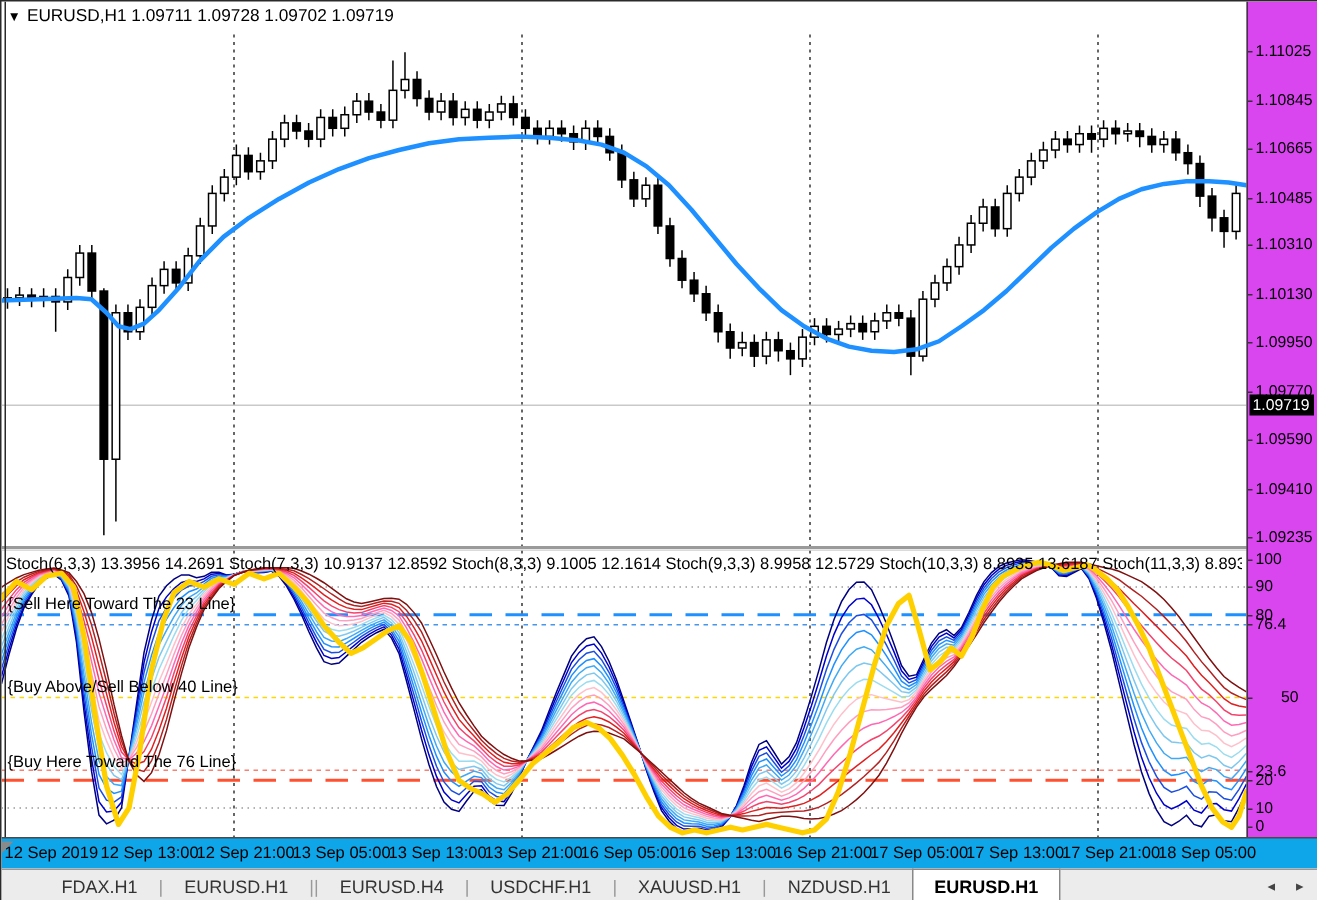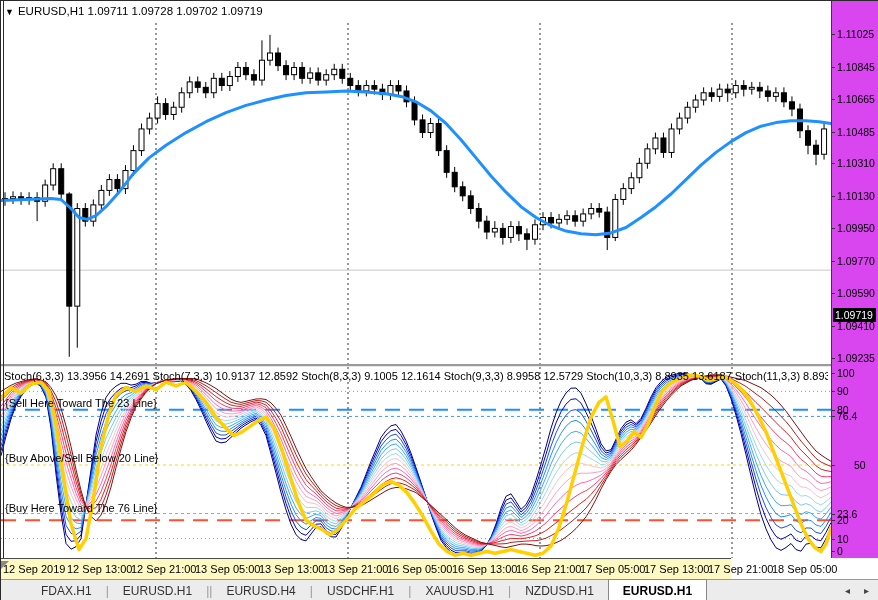--- a/index.html
+++ b/index.html
@@ -11,22 +11,22 @@
   #chart-header{left:4px;top:4px;font-size:11.5px;color:#000;white-space:nowrap;z-index:5;}
   #chart-header .tri{font-size:9px;margin-right:4px;}
   #panel-area{left:0;top:366px;width:830px;height:191px;}
   #divider{left:0;top:363px;width:878px;height:3px;background:#9a9a9a;border-bottom:1px solid #e8e8e8;box-sizing:border-box;}
   #stoch-header{left:3px;top:3px;width:824px;font-size:11px;color:#000;white-space:nowrap;overflow:hidden;z-index:5;}
   .annot{position:absolute;font-size:11px;color:#000;white-space:nowrap;z-index:1;}
   svg{position:absolute;left:0;top:0;}
   #right-axis{left:830px;top:0;width:48px;height:557px;background:#d946ef;border-left:1px solid #3a3a3a;box-sizing:border-box;}
   .axlbl{position:absolute;left:5px;font-size:10.5px;color:#000;transform:translateY(-50%);white-space:nowrap;}
   .tick{position:absolute;left:0;width:3px;height:1px;background:#333;}
-  #price-badge{position:absolute;left:1px;background:#000;color:#fff;font-size:10.5px;padding:1px 3px 1px 2px;transform:translateY(-50%);z-index:6;margin-top:45px;}
-  #time-axis{left:0;top:557px;width:730px;height:21px;background:#fef9c3;border-top:1px solid #4a4a4a;box-sizing:border-box;}
+  #price-badge{position:absolute;left:1px;background:#000;color:#fff;font-size:10.5px;padding:1px 3px 1px 2px;transform:translateY(-50%);z-index:6;}
+  #time-axis{left:0;top:557px;width:878px;height:21px;background:#0ea5e9;border-top:1px solid #4a4a4a;box-sizing:border-box;}
   .tlbl{position:absolute;top:4px;font-size:11px;color:#000;white-space:nowrap;}
   #time-marker{position:absolute;left:0;top:2px;width:0;height:0;border-left:8px solid #8a8a8a;border-bottom:8px solid transparent;}
   #tab-bar{left:0;top:578px;width:878px;height:22px;background:#ececec;border-top:1px solid #999;box-sizing:border-box;
            display:flex;align-items:stretch;font-size:12px;color:#333;}
   #tab-bar .pad{width:26px;}
   .tab{display:flex;align-items:center;padding:0 14px;cursor:default;white-space:nowrap;}
   .tab-sep{display:flex;align-items:center;color:#999;}
   .tab.active{background:#fff;font-weight:bold;border-left:1px solid #888;border-right:1px solid #888;margin-top:-1px;border-top:1px solid #888;color:#000;}
   #tab-scroll{margin-left:auto;display:flex;align-items:center;gap:14px;padding-right:10px;color:#444;font-size:10px;}
   #tab-scroll span{cursor:default;}
@@ -254,21 +254,21 @@
     <div class="abs" id="chart-header">
       <span class="tri">▼</span><span>EURUSD,H1  1.09711 1.09728 1.09702 1.09719</span>
     </div>
   </div>
 
   <div class="abs" id="divider"></div>
 
   <div class="abs" id="panel-area">
     <div id="annots">
         <div class="annot" style="left: 4px; top: 30.28px;">{Sell Here Toward The 23 Line}</div>
-        <div class="annot" style="left: 4px; top: 85.48px;">{Buy Above/Sell Below 20 Line}</div>
+        <div class="annot" style="left: 4px; top: 85.48px;">{Buy Above/Sell Below 40 Line}</div>
         <div class="annot" style="left: 4px; top: 135.16px;">{Buy Here Toward The 76 Line}</div>
       </div>
     <svg id="stoch-svg" width="830" height="191" viewBox="0 0 830 191">
         <line x1="0" y1="24.400000000000002" x2="830" y2="24.400000000000002" stroke="#9a9a9a" stroke-width="1" stroke-dasharray="1 3"></line>
         <line x1="0" y1="42.800000000000004" x2="830" y2="42.800000000000004" stroke="#1e90ff" stroke-width="2" stroke-dasharray="15 9"></line>
         <line x1="0" y1="49.42399999999999" x2="830" y2="49.42399999999999" stroke="#4696ec" stroke-width="1" stroke-dasharray="3 3"></line>
         <line x1="0" y1="98" x2="830" y2="98" stroke="#ffd700" stroke-width="1" stroke-dasharray="3 3"></line>
         <line x1="0" y1="146.57600000000002" x2="830" y2="146.57600000000002" stroke="#fa8072" stroke-width="1" stroke-dasharray="3 3"></line>
         <line x1="0" y1="153.20000000000002" x2="830" y2="153.20000000000002" stroke="#ff5030" stroke-width="2" stroke-dasharray="15 9"></line>
         <line x1="0" y1="171.6" x2="830" y2="171.6" stroke="#9a9a9a" stroke-width="1" stroke-dasharray="1 3"></line>

